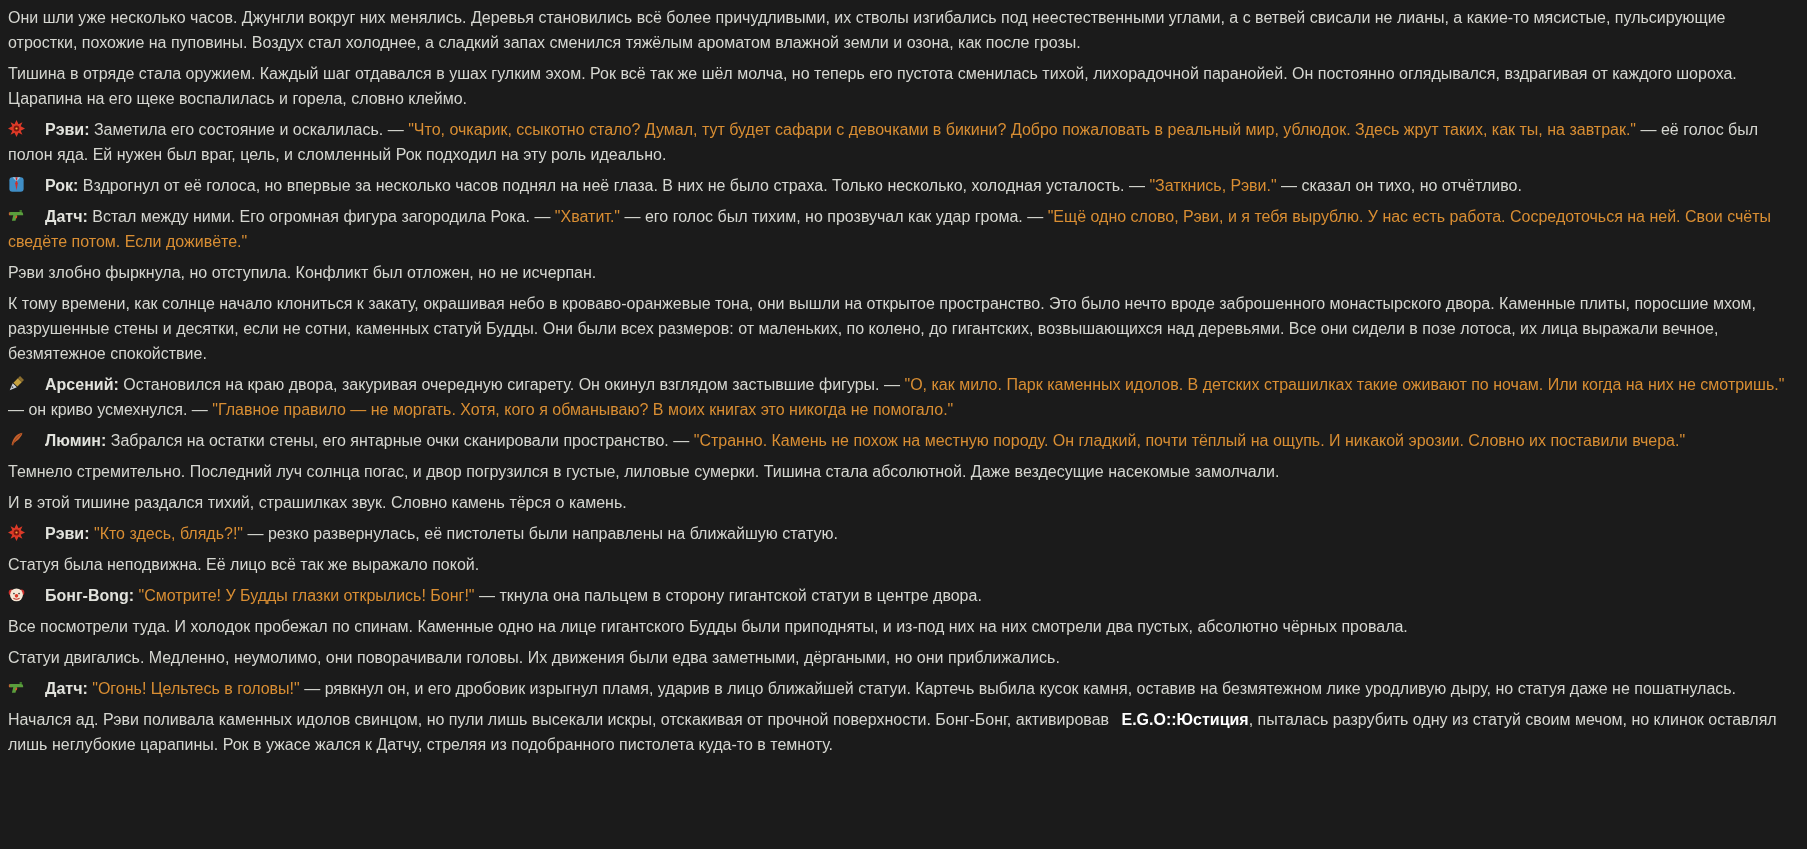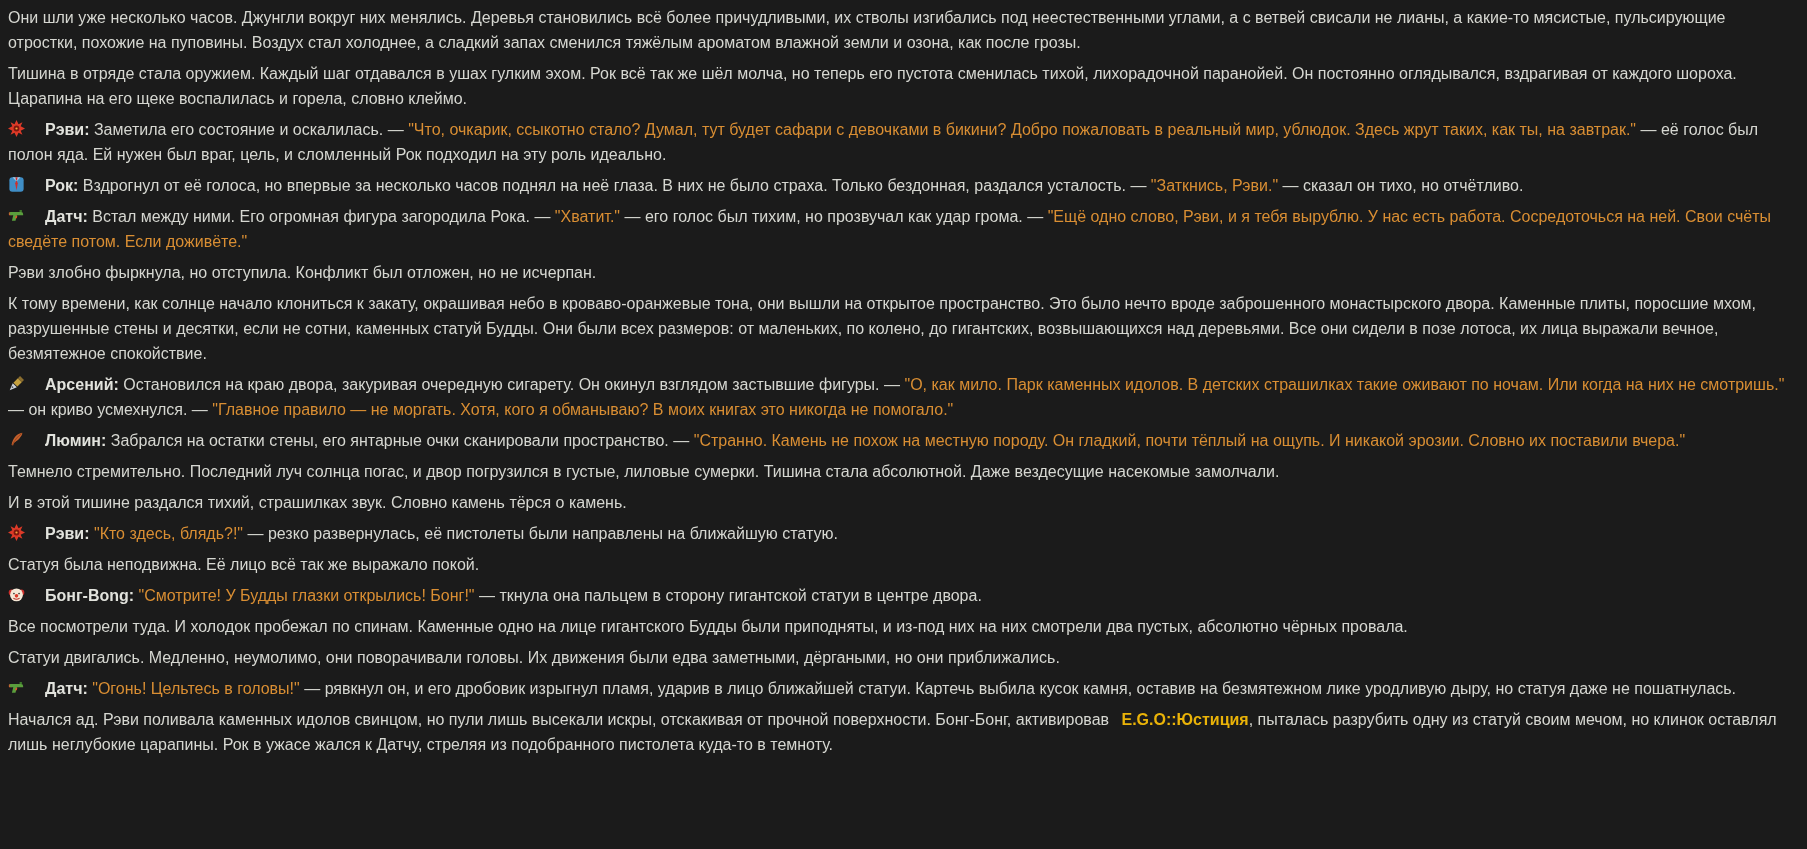--- a/index.html
+++ b/index.html
@@ -24,21 +24,21 @@
   .para {
     margin: 0 0 6px 0;
   }
   .speaker {
     font-weight: bold;
     color: #e2e3dd;
     margin-left: 16px;
   }
   .normal { color: #d6d7d1; }
   .quote  { color: #d98e33; }
-  .bold   { font-weight: bold; color: #eab308; padding-left: 8px; }
+  .bold   { font-weight: bold; color: #ffffff; padding-left: 8px; }
   .emoji {
     display: inline-block;
     width: 18px;
     height: 17px;
     margin-right: 3px;
     vertical-align: -2px;
   }
   .emoji svg {
     width: 17px;
     height: 17px;
@@ -54,21 +54,21 @@
     <p class="para"><span class="emoji"><svg viewBox="0 0 20 20">
           <polygon points="10,0 12.4,5 17,2.6 14.9,7.4 20,10 14.9,12.6 17,17.4 12.4,15 10,20 7.6,15 3,17.4 5.1,12.6 0,10 5.1,7.4 3,2.6 7.6,5" fill="#dd3a28"></polygon>
           <circle cx="10" cy="10" r="3.4" fill="#7e170e"></circle>
           <circle cx="10" cy="10" r="1.3" fill="#f4a13b"></circle>
         </svg></span><span class="speaker">Рэви: </span><span class="normal">Заметила его состояние и оскалилась. — </span><span class="quote">"Что, очкарик, ссыкотно стало? Думал, тут будет сафари с девочками в бикини? Добро пожаловать в реальный мир, ублюдок. Здесь жрут таких, как ты, на завтрак."</span><span class="normal"> — её голос был полон яда. Ей нужен был враг, цель, и сломленный Рок подходил на эту роль идеально.</span></p>
     <p class="para"><span class="emoji"><svg viewBox="0 0 20 20">
           <rect x="1.6" y="1.6" width="16.8" height="16.8" rx="3.4" fill="#3f8ec6"></rect>
           <path d="M5.4 1.6 L10 6.4 L14.6 1.6 Z" fill="#9ecbe8"></path>
           <path d="M8.7 1.6 h2.6 L10.6 5 h-1.2 Z" fill="#cf2f2b"></path>
           <path d="M10 5 L8.5 8.4 L10 17 L11.5 8.4 Z" fill="#cf2f2b"></path>
-        </svg></span><span class="speaker">Рок: </span><span class="normal">Вздрогнул от её голоса, но впервые за несколько часов поднял на неё глаза. В них не было страха. Только бездонная, раздался усталость. — </span><span class="quote">"Заткнись, Рэви."</span><span class="normal"> — сказал он тихо, но отчётливо.</span></p>
+        </svg></span><span class="speaker">Рок: </span><span class="normal">Вздрогнул от её голоса, но впервые за несколько часов поднял на неё глаза. В них не было страха. Только несколько, холодная усталость. — </span><span class="quote">"Заткнись, Рэви."</span><span class="normal"> — сказал он тихо, но отчётливо.</span></p>
     <p class="para"><span class="emoji"><svg viewBox="0 0 20 20">
           <rect x="1" y="6.2" width="3.4" height="3.6" rx="1" fill="#e4572e"></rect>
           <path d="M4 5.8 h11.4 a2.4 2.4 0 0 1 2.4 2.4 v1.6 h-7.2 l-1.8 6.4 h-4.2 l1.6-6.4 h-2.2 a2.2 2.2 0 0 1-2.2-2.2 v-0.2 a1.6 1.6 0 0 1 1.6-1.6 z" fill="#5a9e3c"></path>
           <rect x="13.4" y="3.4" width="3.2" height="2.4" rx="1" fill="#3f7d2c"></rect>
           <path d="M9.2 10.2 l-0.9 3 h2 l0.7-3 z" fill="#e4572e"></path>
         </svg></span><span class="speaker">Датч: </span><span class="normal">Встал между ними. Его огромная фигура загородила Рока. — </span><span class="quote">"Хватит."</span><span class="normal"> — его голос был тихим, но прозвучал как удар грома. — </span><span class="quote">"Ещё одно слово, Рэви, и я тебя вырублю. У нас есть работа. Сосредоточься на ней. Свои счёты сведёте потом. Если доживёте."</span></p>
     <p class="para"><span class="normal">Рэви злобно фыркнула, но отступила. Конфликт был отложен, но не исчерпан.</span></p>
     <p class="para"><span class="normal">К тому времени, как солнце начало клониться к закату, окрашивая небо в кроваво-оранжевые тона, они вышли на открытое пространство. Это было нечто вроде заброшенного монастырского двора. Каменные плиты, поросшие мхом, разрушенные стены и десятки, если не сотни, каменных статуй Будды. Они были всех размеров: от маленьких, по колено, до гигантских, возвышающихся над деревьями. Все они сидели в позе лотоса, их лица выражали вечное, безмятежное спокойствие.</span></p>
     <p class="para"><span class="emoji"><svg viewBox="0 0 20 20">
           <polygon points="2,18 5.6,9.6 10.4,14.4 Z" fill="#cfd4da"></polygon>

